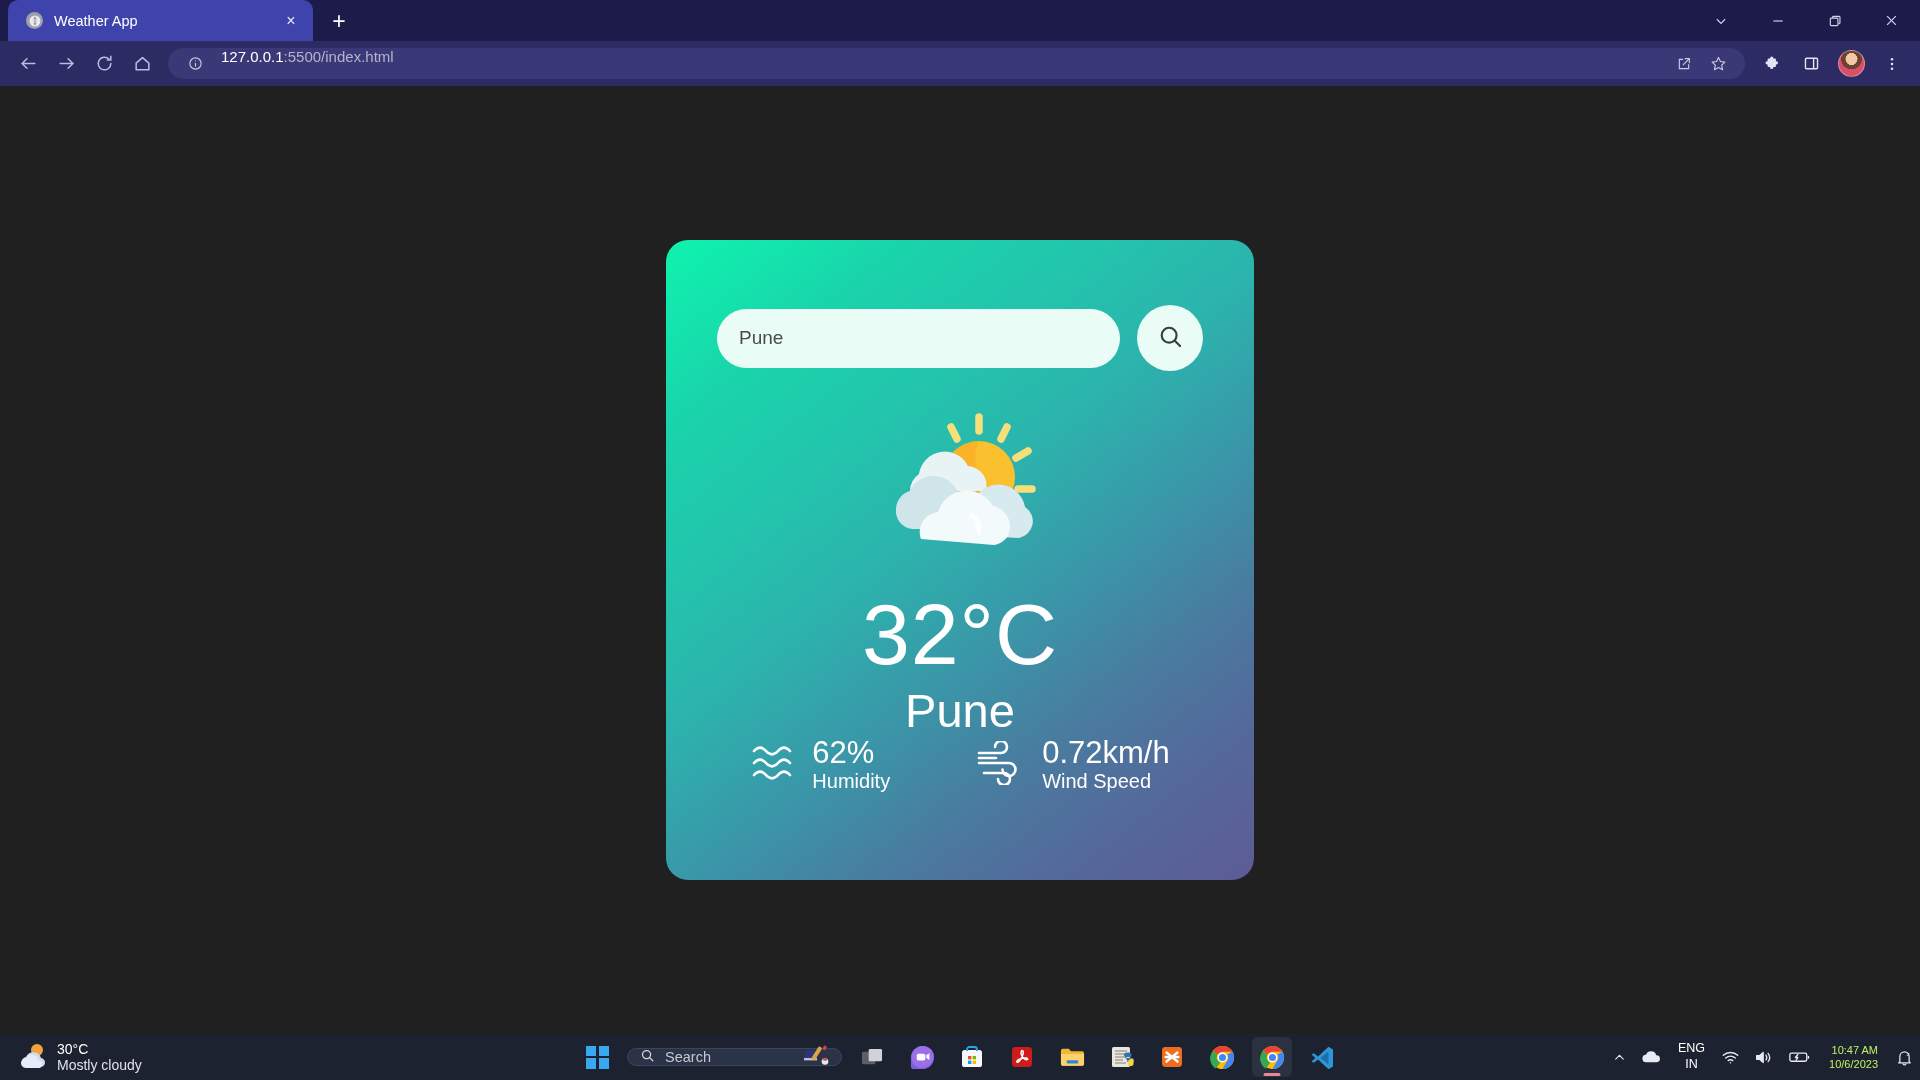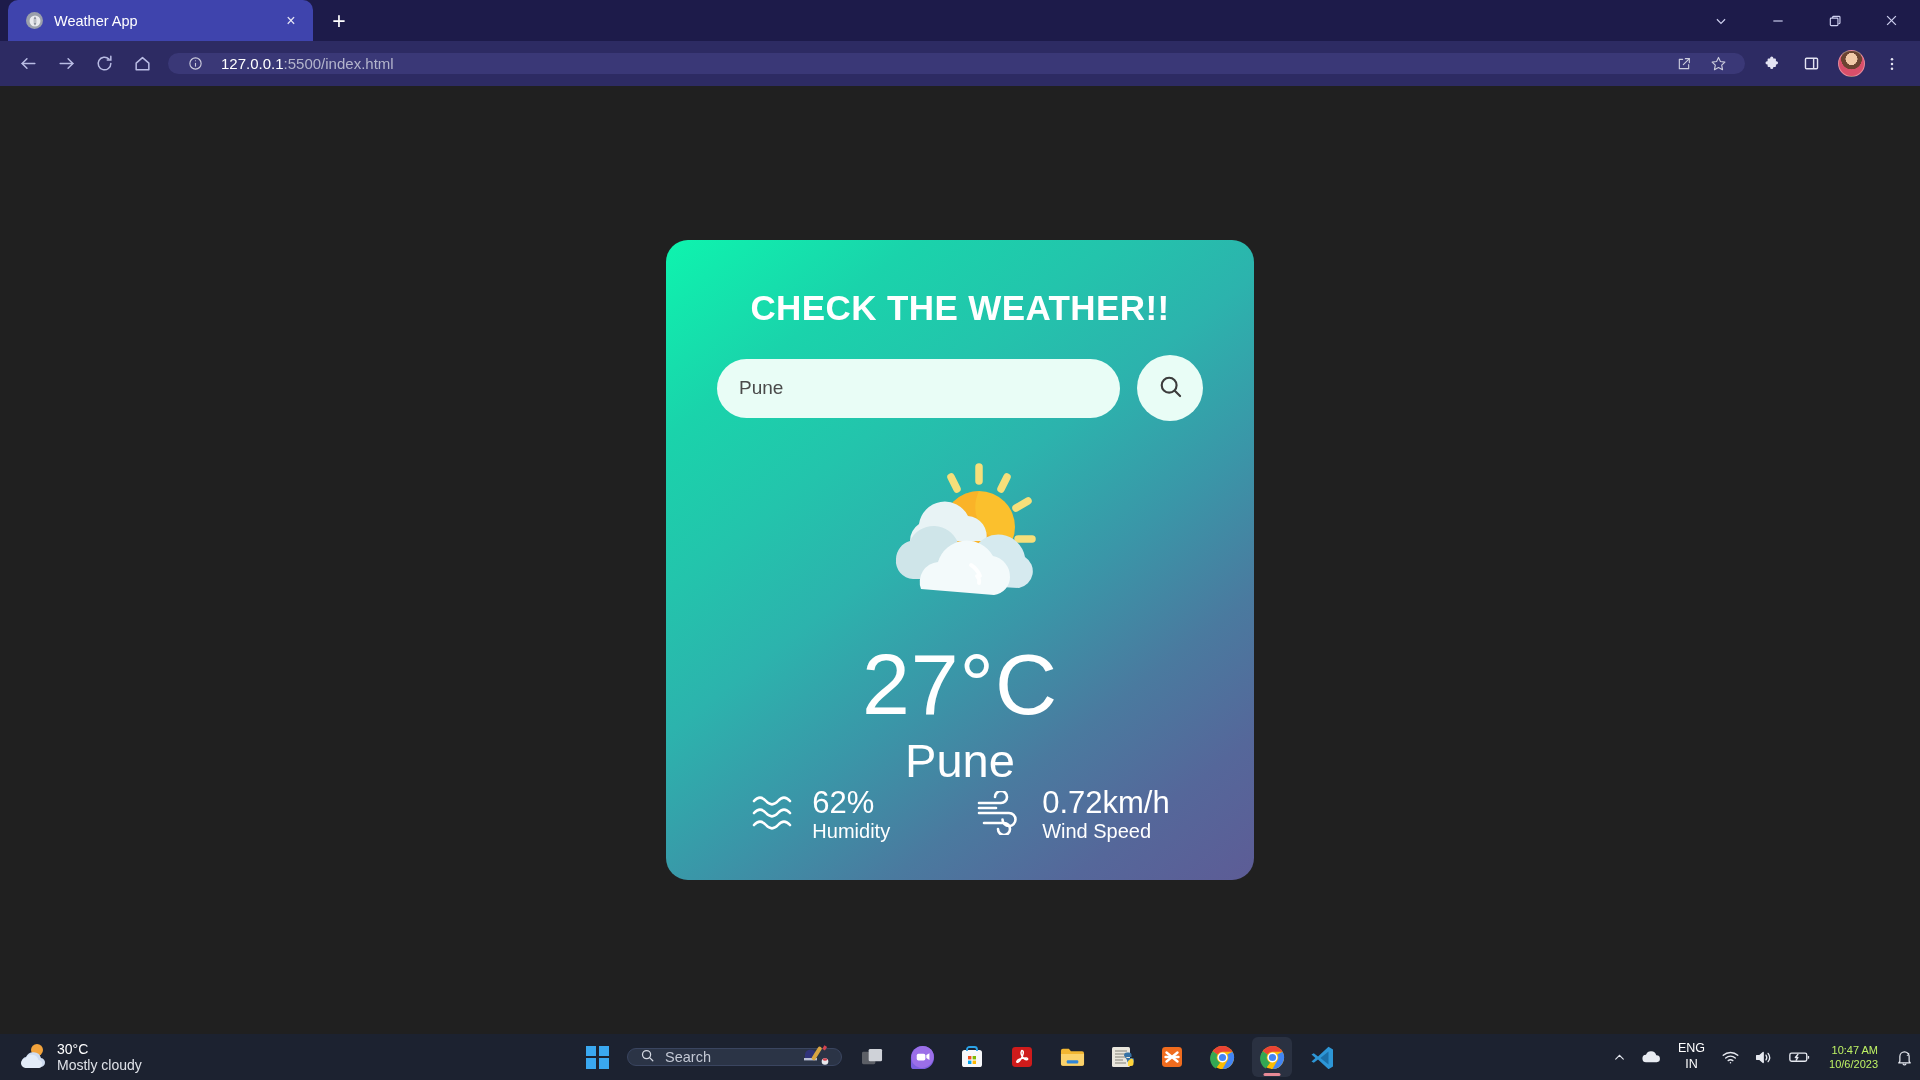--- a/index.html
+++ b/index.html
@@ -57,23 +57,23 @@
   .toolbar {
     height: 45px; background: #2d2b63;
     display: flex; align-items: center; padding: 0 10px; gap: 2px;
   }
   .navbtn {
     width: 36px; height: 36px; border-radius: 50%;
     display: flex; align-items: center; justify-content: center;
     color: #b9bce4; flex: 0 0 auto;
   }
   .omnibox {
-    flex: 1; height: 21px; background: #3a3877;
+    flex: 1; height: 31px; background: #3a3877;
     border-radius: 17px; margin: 0 8px 0 6px;
-    display: flex; align-items: center; padding: 0 12px; gap: 11px;
+    display: flex; padding: 0 12px; gap: 11px;
     min-width: 0;
   }
   .omni-url { font-size: 15px; color: #b3b4cc; white-space: nowrap; }
   .omni-url b { color: #ffffff; font-weight: 400; }
   .omni-right { display: flex; align-items: center; gap: 4px; margin-left: auto; }
   .omni-ico { width: 30px; height: 30px; display: flex; align-items: center; justify-content: center; color: #ccccdd; }
   .tb-ico { width: 36px; height: 36px; display: flex; align-items: center; justify-content: center; color: #e3e3f2; flex: 0 0 auto; }
   .avatar {
     width: 27px; height: 27px; border-radius: 50%;
     background: radial-gradient(circle at 50% 32%, #f2c9a8 0 28%, #6b4331 29% 48%, #d94f6a 50%);
@@ -301,21 +301,20 @@
           <circle cx="12" cy="5" r="1.9"></circle>
           <circle cx="12" cy="12" r="1.9"></circle>
           <circle cx="12" cy="19" r="1.9"></circle>
         </svg>
     </div>
   </div>
 
   <div class="page">
     <div class="card">
 
-      <div class="card-title">CHECK THE WEATHER!!</div>
 
       <div class="searchrow">
         <input class="search-input" type="text" value="Pune" style="">
         <button class="search-btn">
           <span>
             <svg width="27" height="27" viewBox="0 0 24 24" fill="none" stroke="currentColor" stroke-width="1.9" stroke-linecap="round">
                 <circle cx="10.8" cy="10.8" r="6.6"></circle>
                 <line x1="15.8" y1="15.8" x2="20.5" y2="20.5"></line>
               </svg>
           </span>
@@ -334,21 +333,21 @@
           <circle cx="103" cy="68" r="36" fill="#fbc02d"></circle>
           <path d="M103 32a36 36 0 0 0 0 72 36 36 0 0 0 32-20 36 36 0 0 1-32-52z" fill="#f9a825" opacity="0.55"></path>
           <path d="M34 82a21 21 0 0 1 9-17 26 26 0 0 1 49-8 20 20 0 0 1 18 25z" fill="#e8f3f5"></path>
           <path d="M20 100a19 19 0 0 1 14-18 26 26 0 0 1 48 2 19 19 0 0 1-2 36H37a18 18 0 0 1-17-20z" fill="#cfe5e9"></path>
           <path d="M92 126a20 20 0 0 1 6-35 27 27 0 0 1 51 7 17 17 0 0 1-6 31z" fill="#d6eaef"></path>
           <path d="M45 130a20 20 0 0 1 17-27 30 30 0 0 1 55-6 21 21 0 0 1 17 21 18 18 0 0 1-16 18z" fill="#f3fafb"></path>
           <path d="M95 106a23 23 0 0 1 9 11M101 117a8 8 0 0 1 2 7" stroke="#ffffff" stroke-width="4" fill="none" stroke-linecap="round" opacity="0.85"></path>
         </svg>
       </div>
 
-      <div class="temp">27°C</div>
+      <div class="temp">32°C</div>
       <div class="city">Pune</div>
 
       <div class="stats">
         <div class="stat">
           <span class="stat-ico">
             <svg width="48" height="42" viewBox="0 0 48 42" fill="none" stroke="#ffffff" stroke-width="2.6" stroke-linecap="round">
               <path d="M4 9c4-4.5 8-4.5 12 0s8 4.5 12 0 8-4.5 12 0"></path>
               <path d="M4 21c4-4.5 8-4.5 12 0s8 4.5 12 0 8-4.5 12 0"></path>
               <path d="M4 33c4-4.5 8-4.5 12 0s8 4.5 12 0 8-4.5 12 0"></path>
             </svg>

